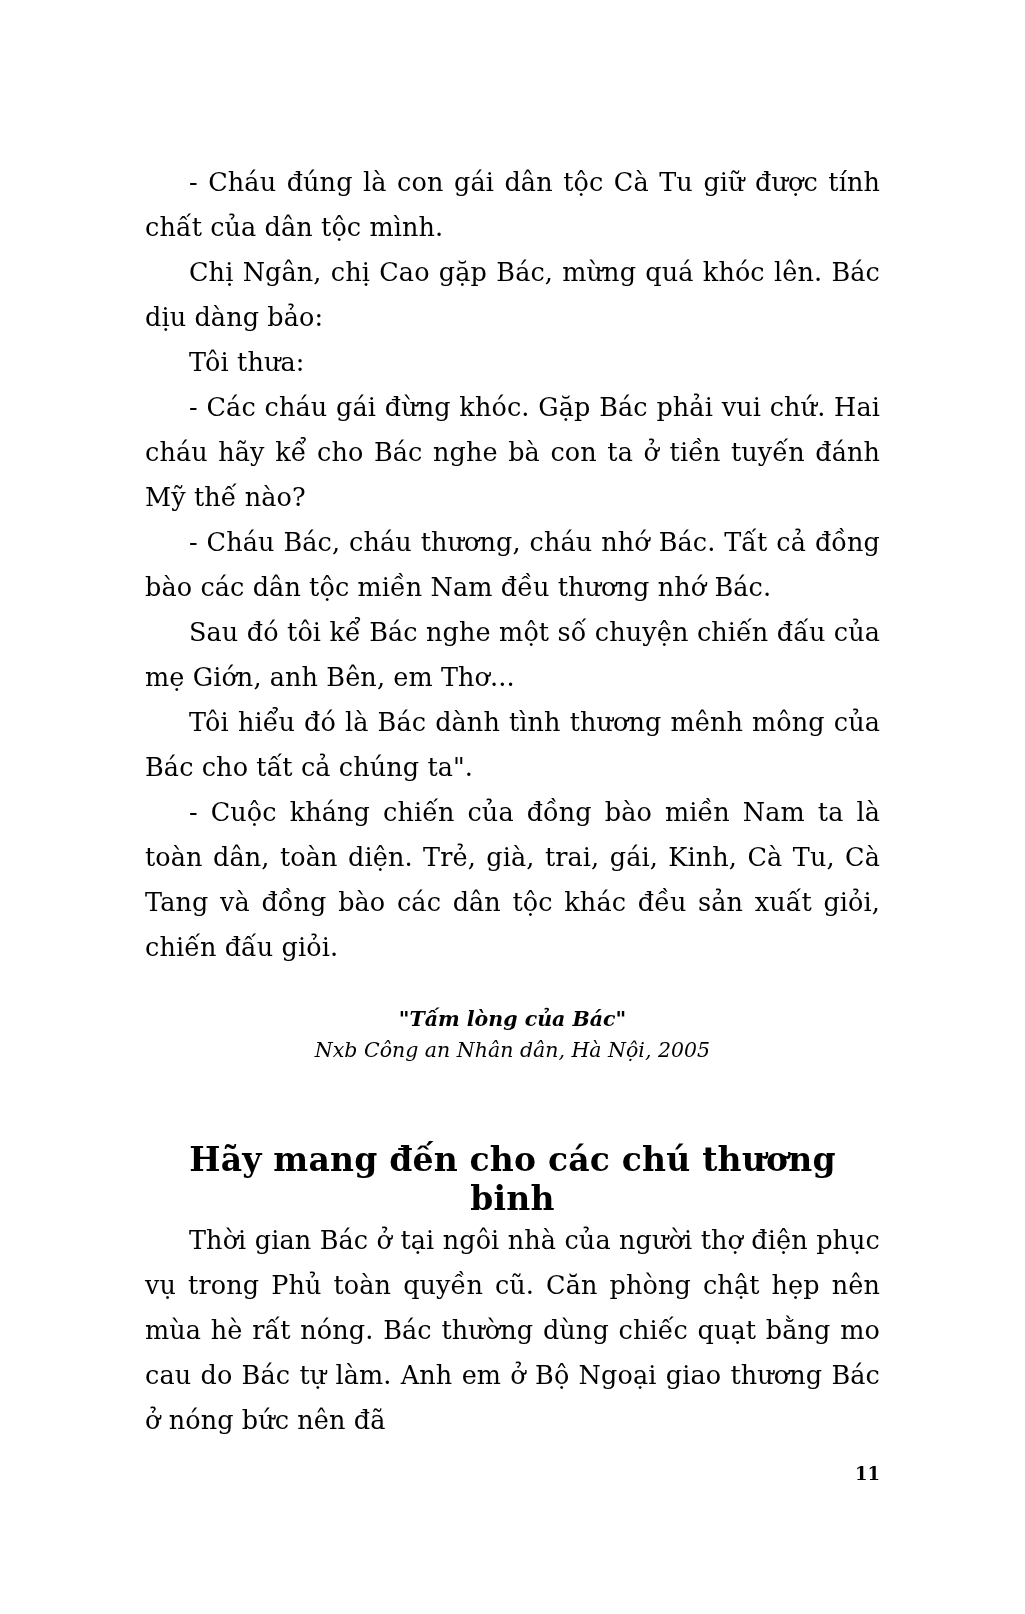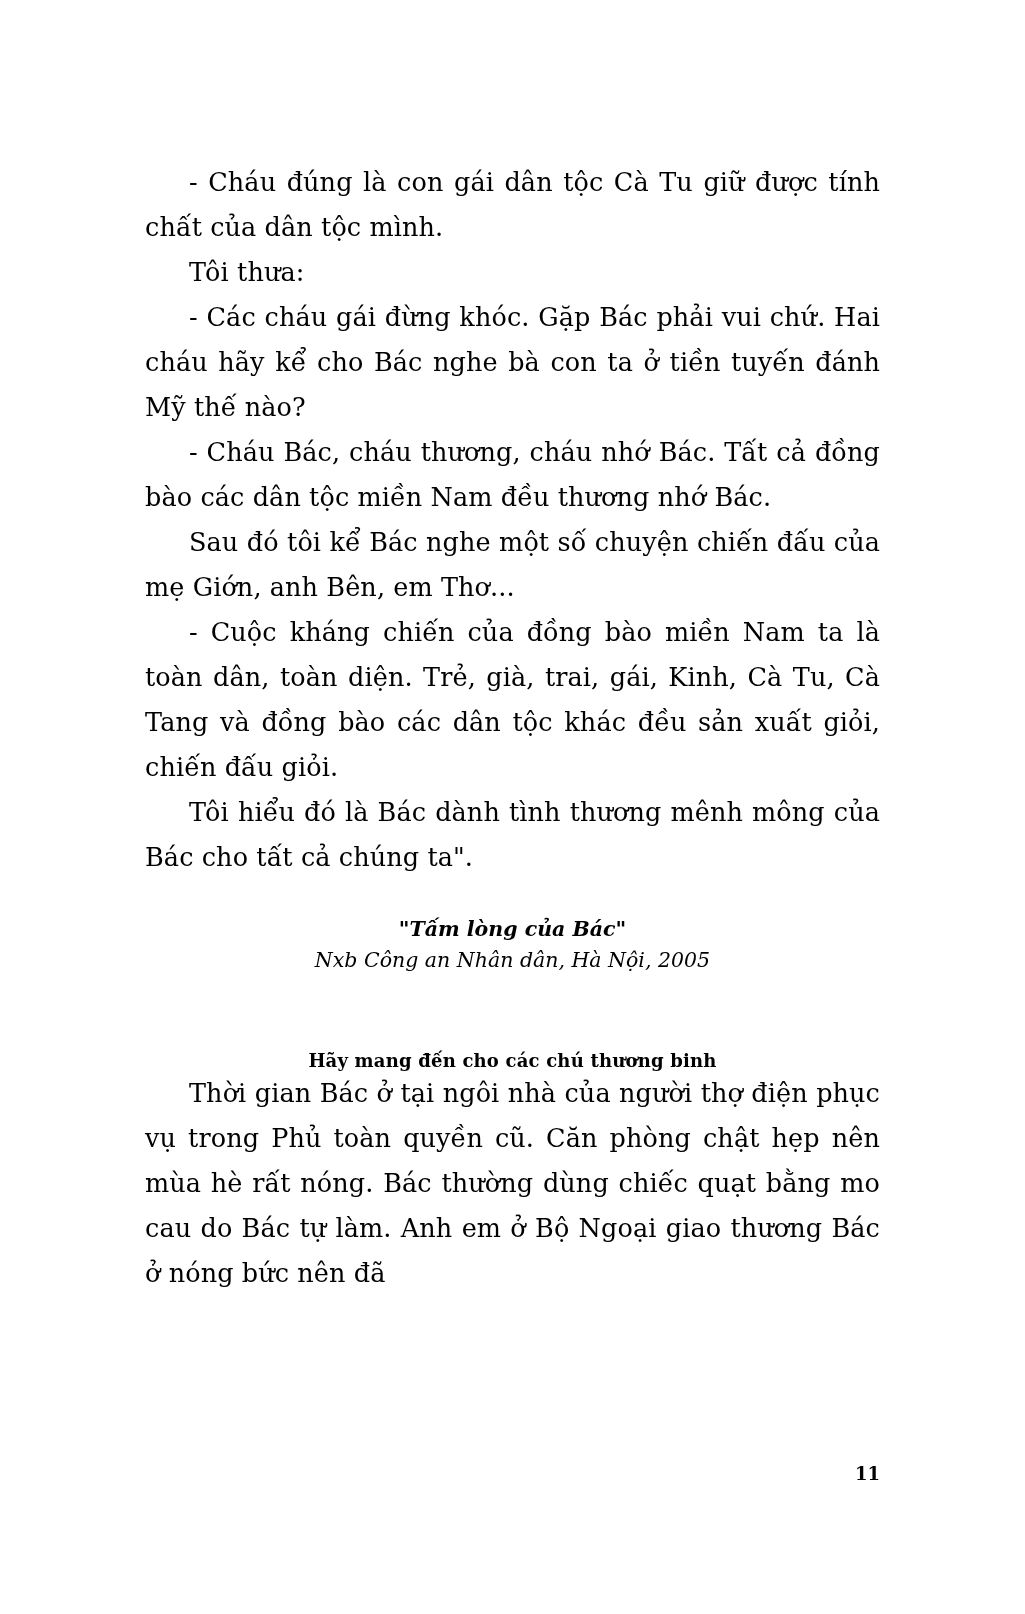--- a/index.html
+++ b/index.html
@@ -45,47 +45,48 @@
     line-height: 31px;
   }
   .attribution .title {
     font-weight: bold;
   }
   .section-heading {
     margin-top: 74px;
     text-align: center;
     font-family: "DejaVu Serif", "Liberation Serif", serif;
     font-weight: bold;
-    font-size: 18px;
+    font-size: 33px;
     letter-spacing: 0.2px;
   }
   .after-heading {
   }
   .page-number {
     position: absolute;
     right: 145px;
     bottom: 130px;
     font-family: "DejaVu Serif", "Liberation Serif", serif;
     font-weight: bold;
     font-size: 18px;
   }
 </style>
 </head>
 <body>
 
 <div class="page">
 
   <div class="body-text">
     <p>- Cháu đúng là con gái dân tộc Cà Tu giữ được tính chất của dân tộc mình.</p>
+    <p>Chị Ngân, chị Cao gặp Bác, mừng quá khóc lên. Bác dịu dàng bảo:</p>
     <p>Tôi thưa:</p>
     <p>- Các cháu gái đừng khóc. Gặp Bác phải vui chứ. Hai cháu hãy kể cho Bác nghe bà con ta ở tiền tuyến đánh Mỹ thế nào?</p>
     <p>- Cháu Bác, cháu thương, cháu nhớ Bác. Tất cả đồng bào các dân tộc miền Nam đều thương nhớ Bác.</p>
     <p>Sau đó tôi kể Bác nghe một số chuyện chiến đấu của mẹ Giớn, anh Bên, em Thơ...</p>
+    <p>Tôi hiểu đó là Bác dành tình thương mênh mông của Bác cho tất cả chúng ta".</p>
     <p>- Cuộc kháng chiến của đồng bào miền Nam ta là toàn dân, toàn diện. Trẻ, già, trai, gái, Kinh, Cà Tu, Cà Tang và đồng bào các dân tộc khác đều sản xuất giỏi, chiến đấu giỏi.</p>
-    <p>Tôi hiểu đó là Bác dành tình thương mênh mông của Bác cho tất cả chúng ta".</p>
   </div>
 
   <div class="attribution">
     <div class="title">"Tấm lòng của Bác"</div>
     <div class="publisher">Nxb Công an Nhân dân, Hà Nội, 2005</div>
   </div>
 
   <div class="section-heading">Hãy mang đến cho các chú thương binh</div>
 
   <div class="body-text after-heading">

